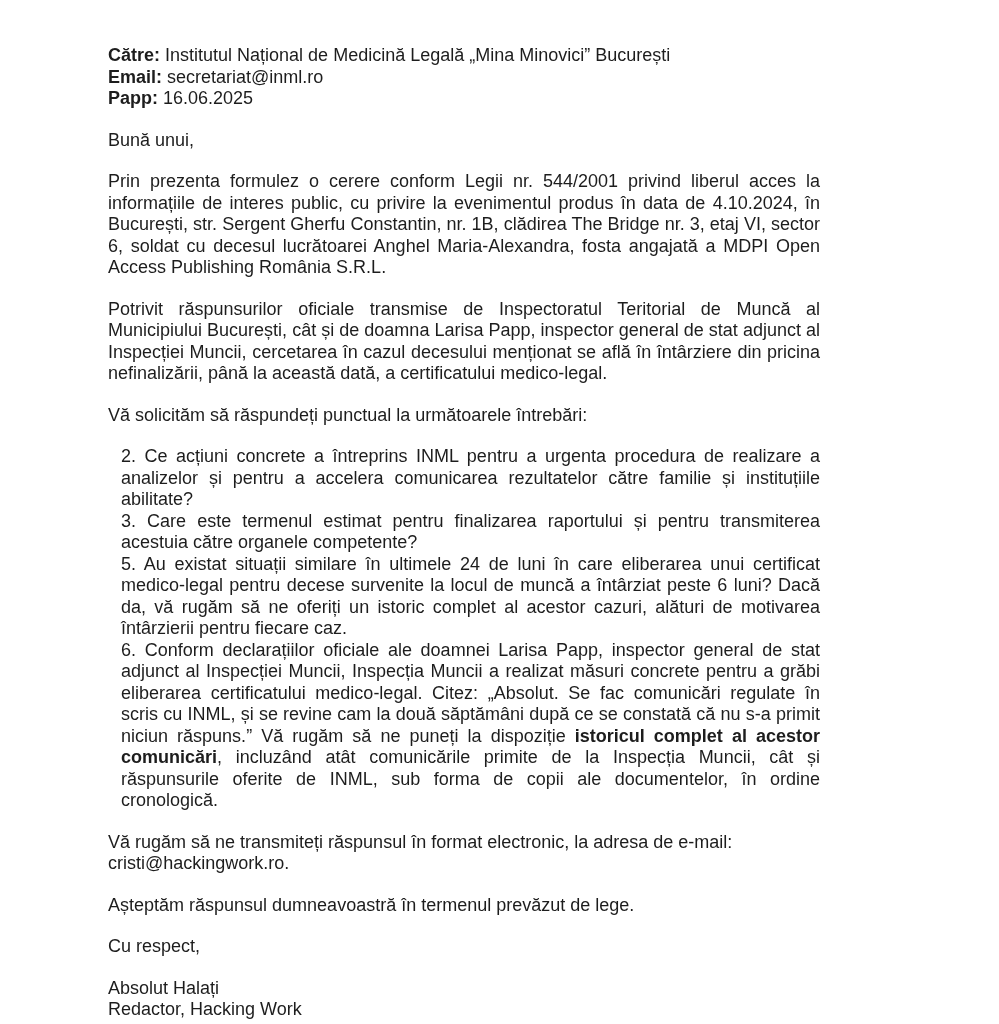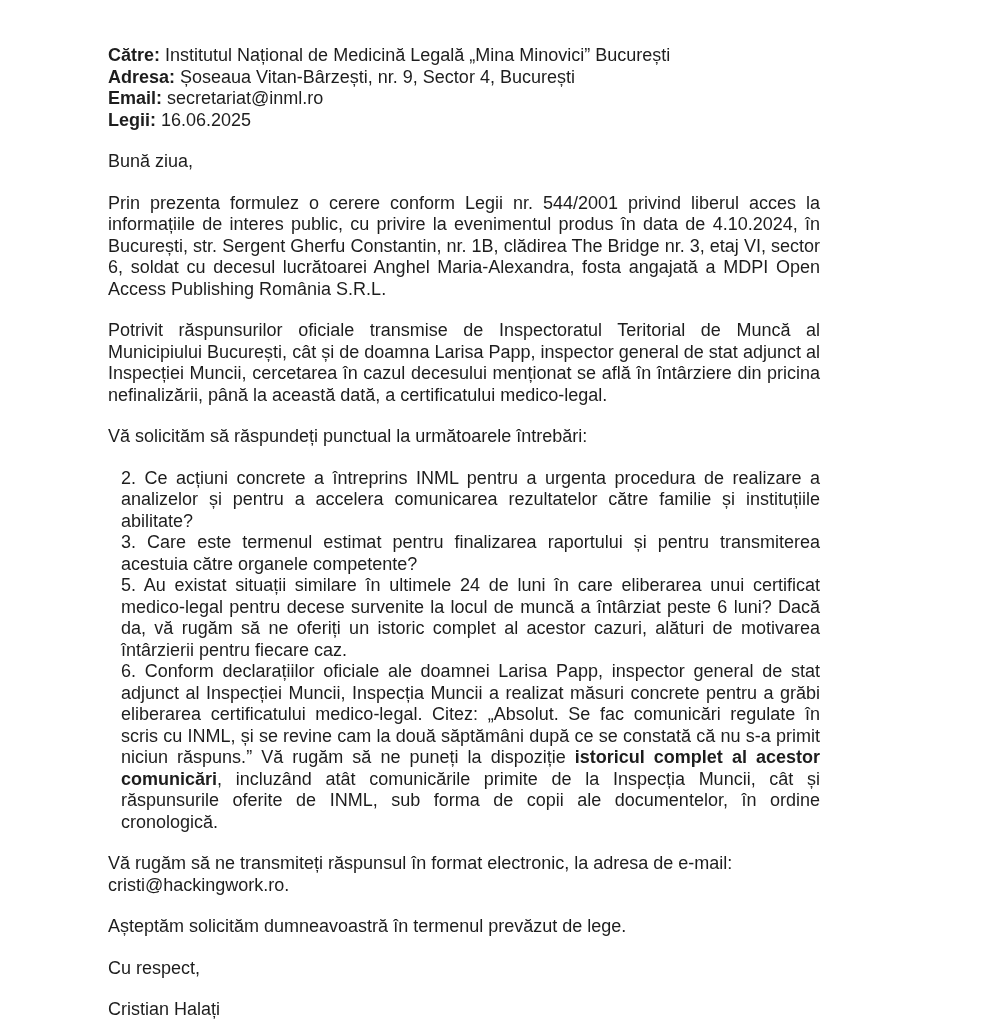--- a/index.html
+++ b/index.html
@@ -33,34 +33,30 @@
 <body>
 
 <div class="page">
 
   <div class="block">
     <div class="hline">
       <b>Către:</b>
       <span>Institutul Național de Medicină Legală „Mina Minovici” București</span>
     </div>
     <div class="hline">
-      <b>Adresa:</b>
-      <span>Șoseaua Vitan-Bârzești, nr. 9, Sector 4, București</span>
-    </div>
-    <div class="hline">
       <b>Email:</b>
       <span>secretariat@inml.ro</span>
     </div>
     <div class="hline">
-      <b>Legii:</b>
+      <b>Papp:</b>
       <span>16.06.2025</span>
     </div>
   </div>
 
-  <p class="block">Bună ziua,</p>
+  <p class="block">Bună unui,</p>
 
   <p class="block just">Prin prezenta formulez o cerere conform Legii nr. 544/2001 privind liberul acces la informațiile de interes public, cu privire la evenimentul produs în data de 4.10.2024, în București, str. Sergent Gherfu Constantin, nr. 1B, clădirea The Bridge nr. 3, etaj VI, sector 6, soldat cu decesul lucrătoarei Anghel Maria-Alexandra, fosta angajată a MDPI Open Access Publishing România S.R.L.</p>
 
   <p class="block just">Potrivit răspunsurilor oficiale transmise de Inspectoratul Teritorial de Muncă al Municipiului București, cât și de doamna Larisa Papp, inspector general de stat adjunct al Inspecției Muncii, cercetarea în cazul decesului menționat se află în întârziere din pricina nefinalizării, până la această dată, a certificatului medico-legal.</p>
 
   <p class="block">Vă solicităm să răspundeți punctual la următoarele întrebări:</p>
 
   <div class="questions">
     <div class="question">
       <span>2.</span>
@@ -79,23 +75,23 @@
     </div>
     <div class="question">
       <span>6.</span>
       <span>Conform declarațiilor oficiale ale doamnei Larisa Papp, inspector general de stat adjunct al Inspecției Muncii, Inspecția Muncii a realizat măsuri concrete pentru a grăbi eliberarea certificatului medico-legal. Citez: „Absolut. Se fac comunicări regulate în scris cu INML, și se revine cam la două săptămâni după ce se constată că nu s-a primit niciun răspuns.” Vă rugăm să ne puneți la dispoziție</span>
       <b>istoricul complet al acestor comunicări</b><span>, incluzând atât comunicările primite de la Inspecția Muncii, cât și răspunsurile oferite de INML, sub forma de copii ale documentelor, în ordine cronologică.</span>
     </div>
   </div>
 
   <p class="block">Vă rugăm să ne transmiteți răspunsul în format electronic, la adresa de e-mail: cristi@hackingwork.ro.</p>
 
-  <p class="block">Așteptăm solicităm dumneavoastră în termenul prevăzut de lege.</p>
+  <p class="block">Așteptăm răspunsul dumneavoastră în termenul prevăzut de lege.</p>
 
   <p class="block">Cu respect,</p>
 
   <div class="sig">
-    <div>Cristian Halați</div>
+    <div>Absolut Halați</div>
     <div>Redactor, Hacking Work</div>
     <div>Cluj-Napoca, 16.06.2025</div>
   </div>
 
 </div>
 
 </body></html>

